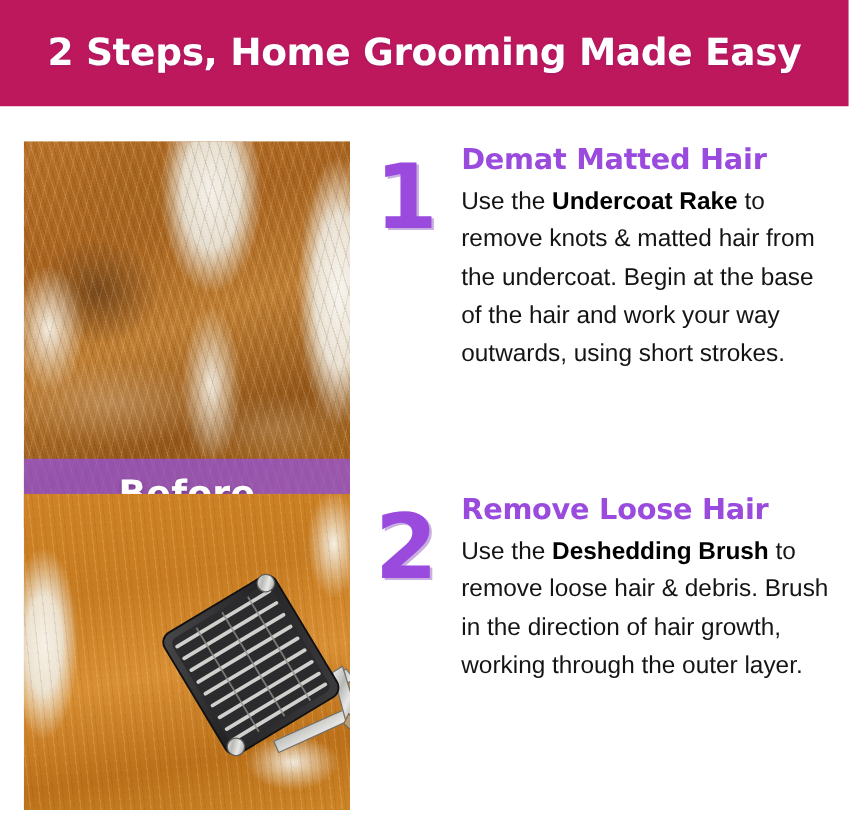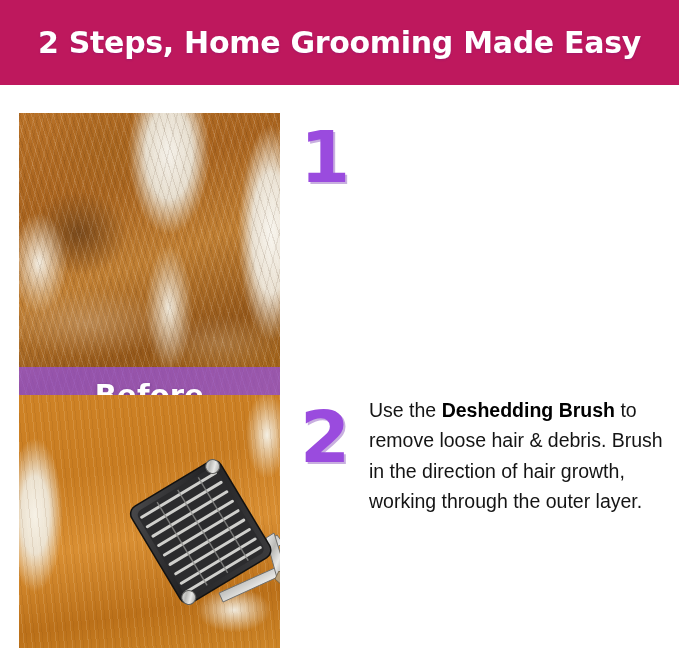--- a/index.html
+++ b/index.html
@@ -232,20 +232,24 @@
         <div class="fur-strands-2"></div>
         <div class="fur-wave"></div>
       </div>
       <div class="label-band">
         <span class="label-band-text">Before</span>
       </div>
     </div>
 
     <div class="step-number" id="step-number-1">1</div>
 
+    <div class="step-text" id="step-text-1">
+      <div class="step-heading">Demat Matted Hair</div>
+      <p class="step-body"><span>Use the </span><b>Undercoat Rake</b><span> to remove knots &amp; matted hair from the undercoat. Begin at the base of the hair and work your way outwards, using short strokes.</span></p>
+    </div>
   </div>
 
   <div class="step-row" id="step-row-2">
 
     <div class="photo-frame" id="photo-frame-2">
       <div class="photo-canvas">
         <div class="fur-after"></div>
         <div class="fur-after-strands"></div>
 
         <svg class="tool-svg" viewBox="0 0 170 175">
@@ -294,17 +298,18 @@
             <circle cx="118" cy="40" r="7" fill="url(#metalG)" stroke="#5f5f5d" stroke-width="1"></circle>
           </g>
         </svg>
       </div>
 
     </div>
 
     <div class="step-number" id="step-number-2">2</div>
 
     <div class="step-text" id="step-text-2">
+      <div class="step-heading">Remove Loose Hair</div>
       <p class="step-body"><span>Use the </span><b>Deshedding Brush</b><span> to remove loose hair &amp; debris. Brush in the direction of hair growth, working through the outer layer.</span></p>
     </div>
   </div>
 
 </div>
 
 </body></html>

